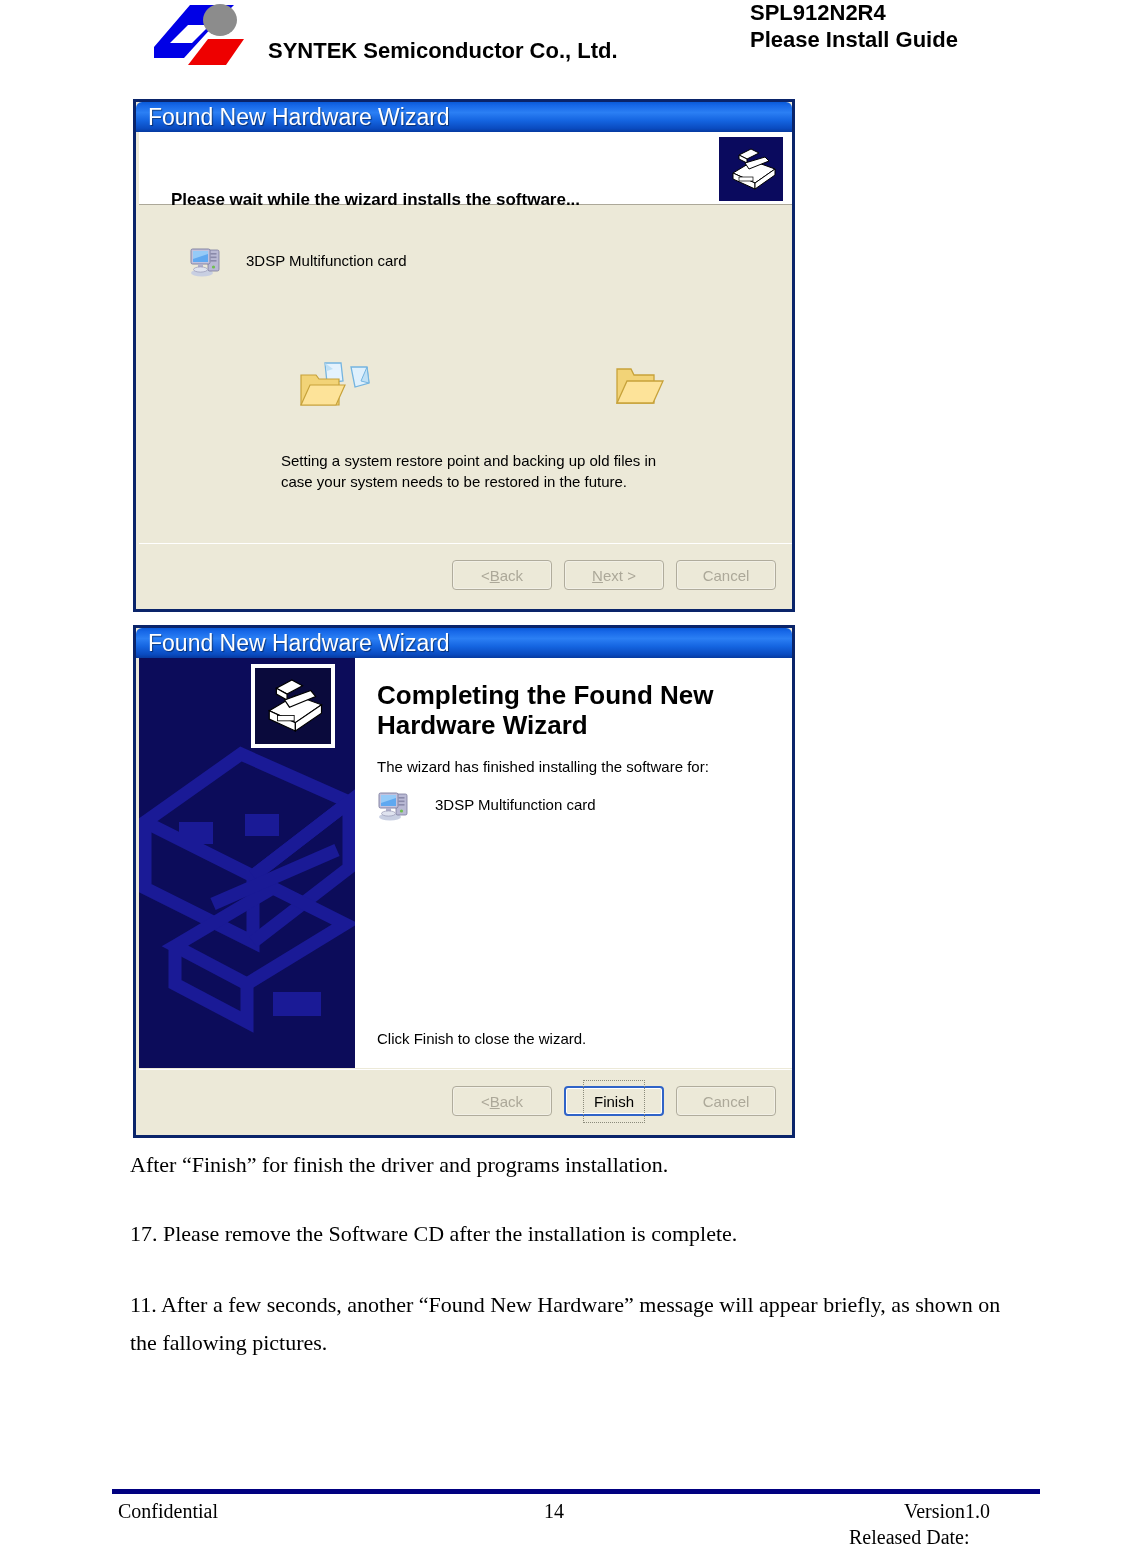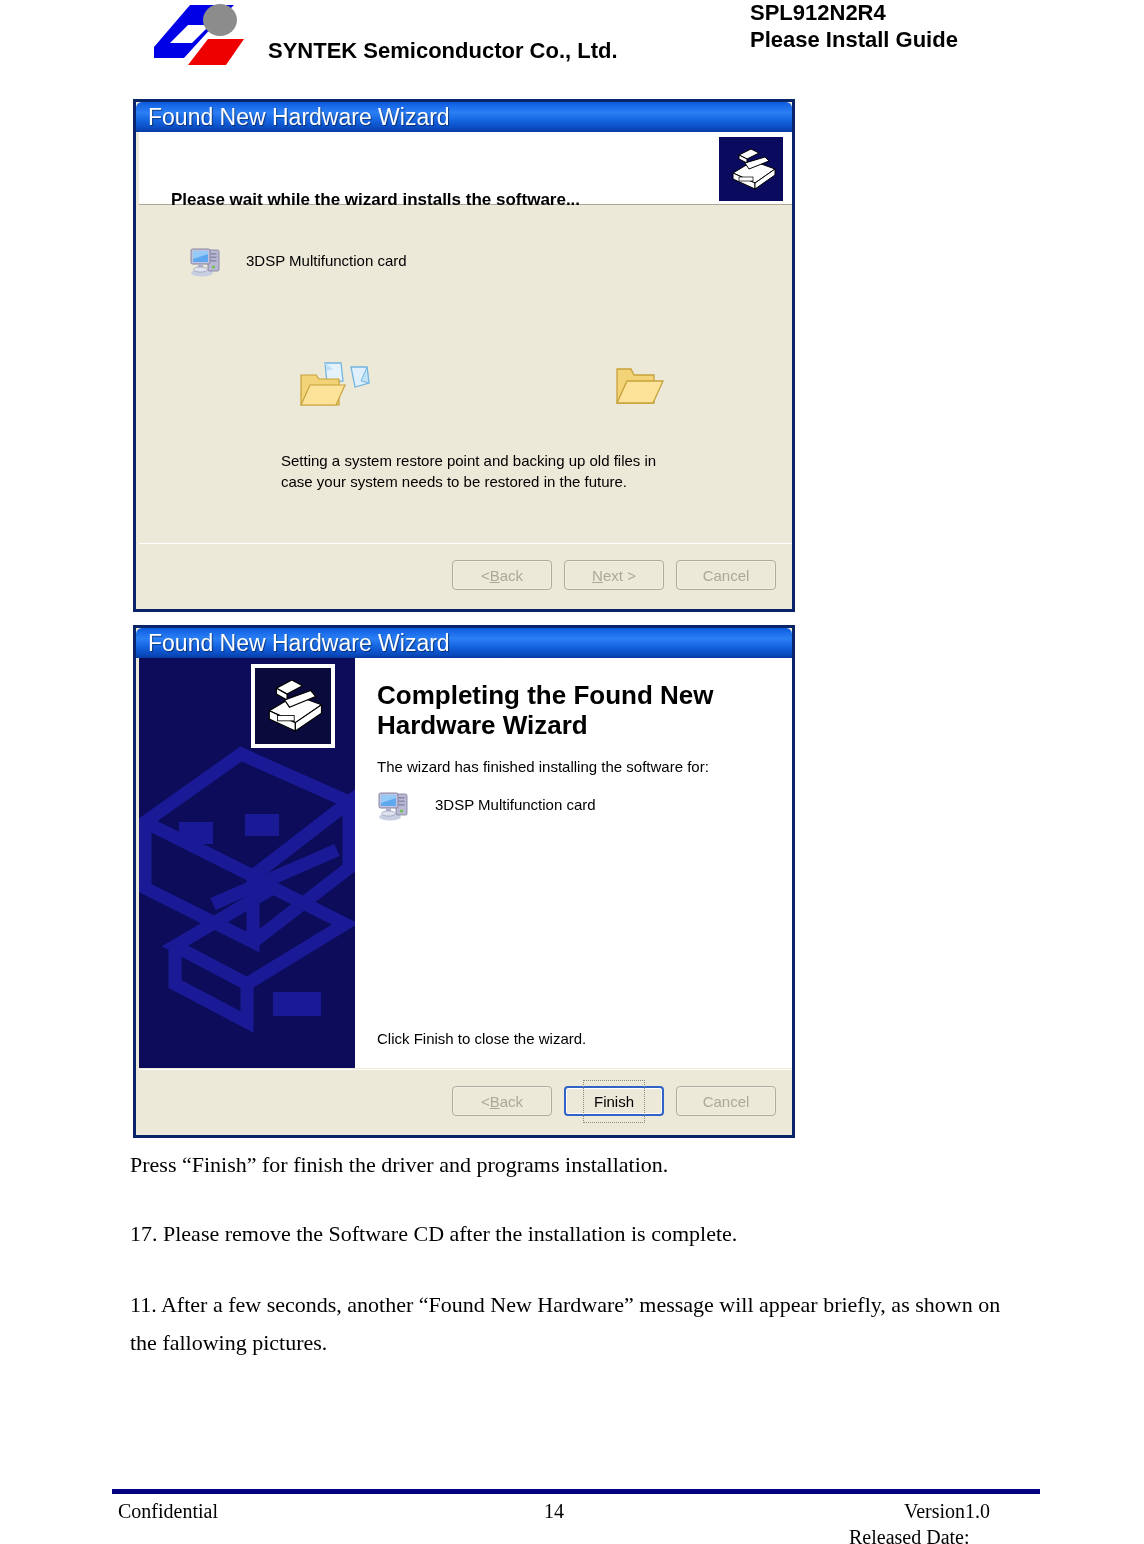--- a/index.html
+++ b/index.html
@@ -372,21 +372,21 @@
           <span>ack</span>
       </div>
       <div class="xpbtn enabled default">
         <span class="inner">Finish</span>
       </div>
       <div class="xpbtn">Cancel</div>
     </div>
   </div>
 </div>
 
-<div class="body-text" id="t1">Press “Finish” for finish the driver and programs installation.</div>
+<div class="body-text" id="t1">After “Finish” for finish the driver and programs installation.</div>
 <div class="body-text" id="t2">17. Please remove the Software CD after the installation is complete.</div>
 <div class="body-text" id="t3">11. After a few seconds, another “Found New Hardware” message will appear briefly, as shown on the fallowing pictures.</div>
 
 <div class="footrule"></div>
 <div class="footer">
   <span class="fl">Confidential</span>
   <span class="fc">14</span>
   <span class="fr">Version1.0</span>
   <span class="fr2">Released Date: 2007.11.22</span>
 </div>

